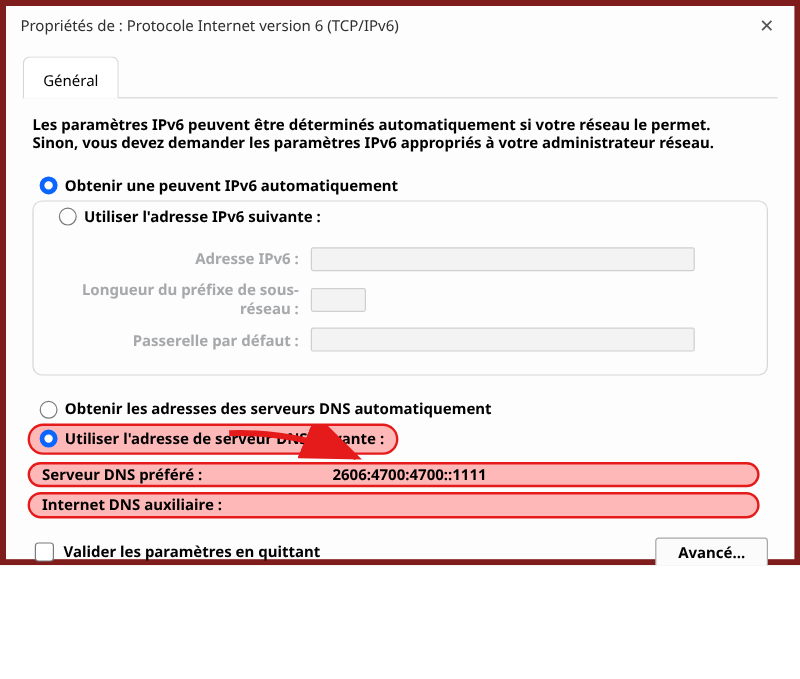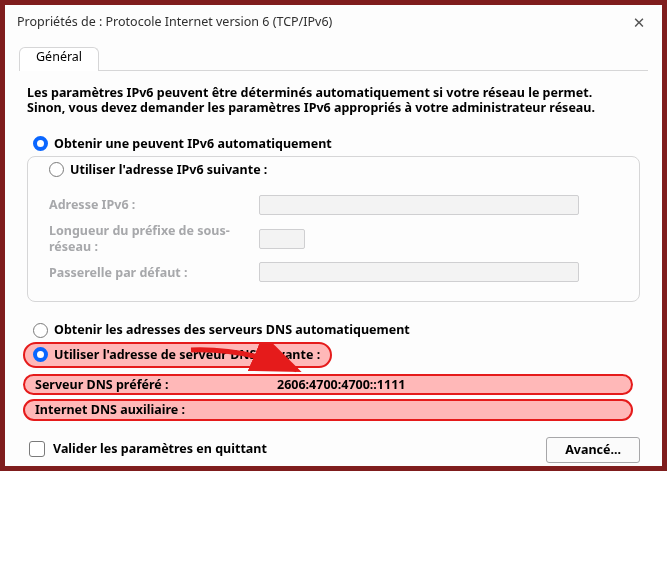--- a/index.html
+++ b/index.html
@@ -8,38 +8,38 @@
   * { box-sizing:border-box; font-family:"Segoe UI", system-ui, Arial, sans-serif;
       font-size:12.5px; line-height:1.25; }
   html,body{margin:0;padding:0;}
   .window{width:667px;height:471px;background:var(--bg);border:5px solid #7f1d1d;}
   .titlebar{display:flex;align-items:center;justify-content:space-between;
             height:34px;padding:0 12px;}
   .title{color:#2f2f2f;}
   .close{font-size:15px;color:#555;width:22px;text-align:center;}
   .body{padding:8px 14px 14px;}
   .tab{display:inline-block;border:1px solid var(--border);border-bottom:none;
-       padding:1px 16px 6px;background:#fff;border-radius:6px 6px 0 0;}
+       padding:12px 16px 6px;background:#fff;border-radius:6px 6px 0 0;}
   .tabrule{border-top:1px solid var(--border);margin-top:-1px;}
   .content{padding:14px 6px 0;font-weight:bold;}
   .intro{color:var(--fg);max-width:610px;padding:0 2px;}
   .section{margin-top:18px;}
   .radio-row{display:flex;align-items:center;gap:6px;padding:2px 8px;
              border-radius:12px;}
   .radio{appearance:none;width:15px;height:15px;border:1px solid #7a7a7a;
          border-radius:50%;position:relative;flex:none;background:#fff;}
   .radio.selected{border:4px solid var(--accent);}
   .group{border:1px solid var(--border);border-radius:8px;margin:2px 2px 0;
          padding:8px 10px 12px;}
   .group-inner{border:1px solid transparent;border-radius:8px;padding:8px 8px 2px;
                margin-top:-36px;}
   .group-head{height:26px;}
   .group-head-inset{height:22px;}
   .fields{display:flex;flex-direction:column;gap:8px;margin-top:-6px;
-          padding:0 2px 4px;}
+          padding:0 2px 4px;text-align:right;}
   .field{display:flex;align-items:center;gap:10px;}
   .label{width:200px;color:var(--fg);}
   .label.dis{color:var(--disabled);}
   .textbox{border:1px solid var(--box-border);background:var(--box-bg);
            height:20px;border-radius:2px;color:var(--fg);padding:0 4px;}
   .textbox.dis{border-color:#cfcfd1;background:#f3f3f3;}
   .ipbox{width:320px;}
   .prefbox{width:46px;}
   
   .hl{border:2px solid var(--hl);background:var(--hl-fill);border-radius:14px;}

